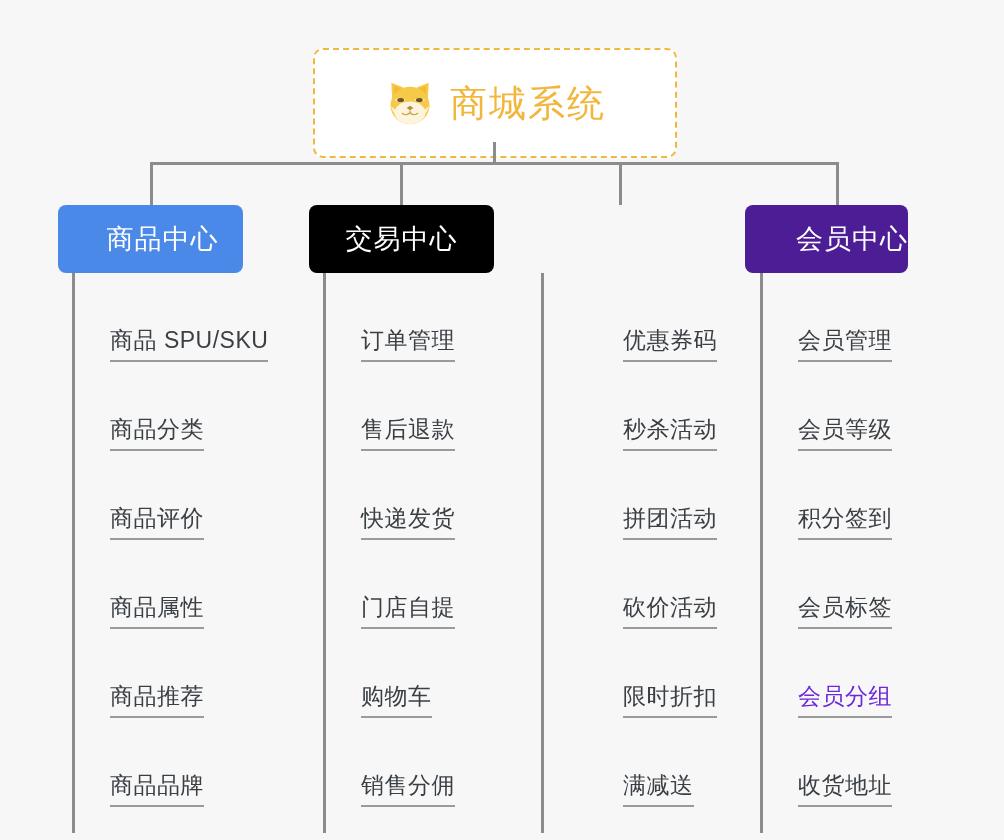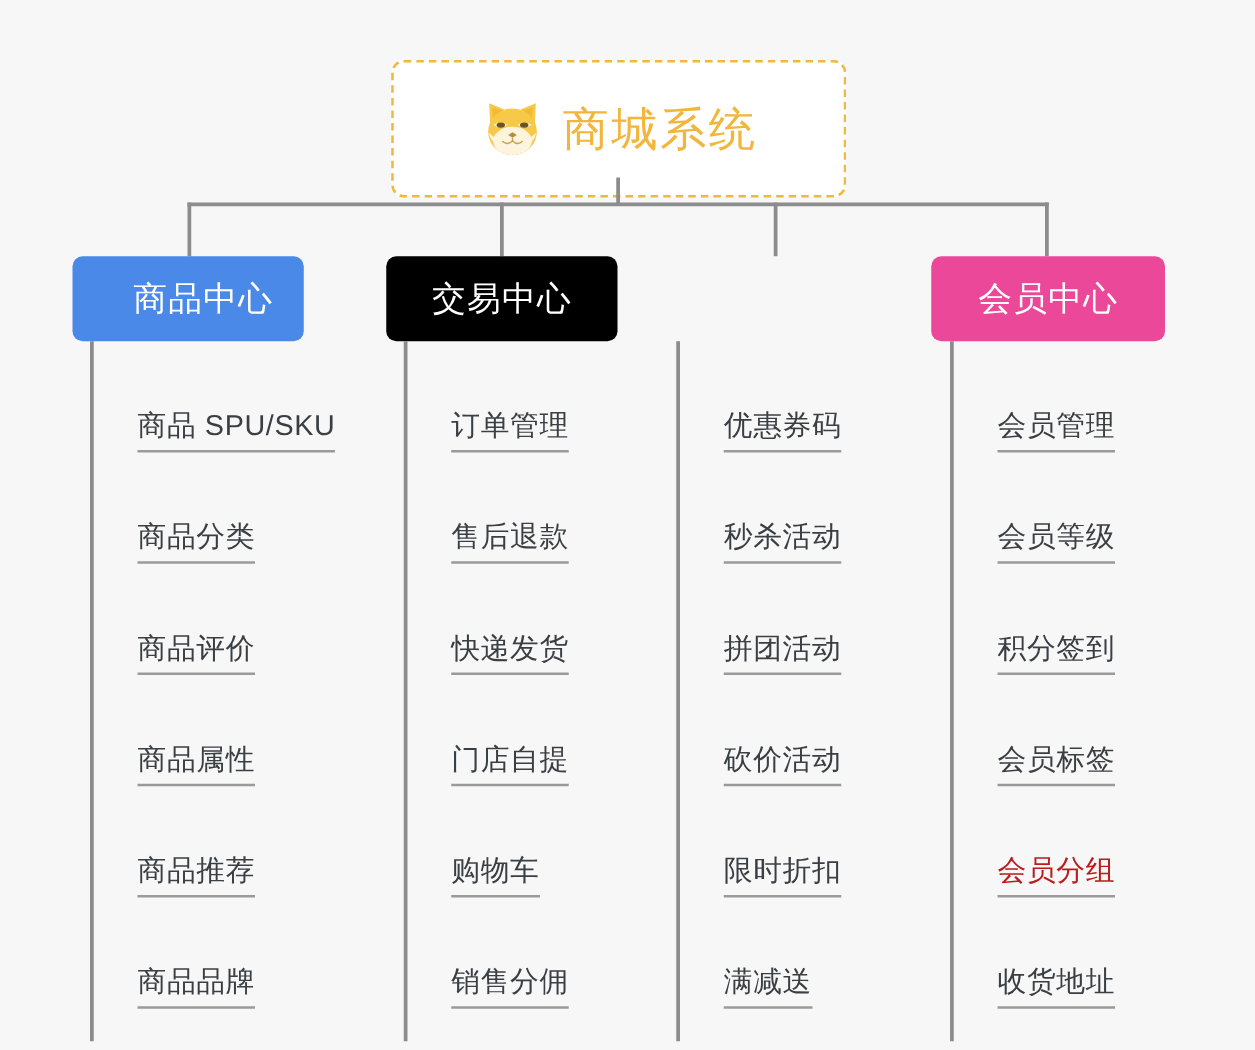--- a/index.html
+++ b/index.html
@@ -201,21 +201,21 @@
         <span class="leaf-text" style="color: rgb(58, 63, 68); border-bottom-color: rgb(154, 154, 154);">门店自提</span>
       </div>
     <div class="leaf-item">
         <span class="leaf-text" style="color: rgb(58, 63, 68); border-bottom-color: rgb(154, 154, 154);">购物车</span>
       </div>
     <div class="leaf-item">
         <span class="leaf-text" style="color: rgb(58, 63, 68); border-bottom-color: rgb(154, 154, 154);">销售分佣</span>
       </div>
   </div>
 
-  <div class="leaf-col" style="left:541px;">
+  <div class="leaf-col" style="left:541px;padding-left:44px;">
     <div class="leaf-spine" style="height: 560px; background: rgb(140, 140, 140);"></div>
     <div class="leaf-item">
         <span class="leaf-text" style="color: rgb(58, 63, 68); border-bottom-color: rgb(154, 154, 154);">优惠券码</span>
       </div>
     <div class="leaf-item">
         <span class="leaf-text" style="color: rgb(58, 63, 68); border-bottom-color: rgb(154, 154, 154);">秒杀活动</span>
       </div>
     <div class="leaf-item">
         <span class="leaf-text" style="color: rgb(58, 63, 68); border-bottom-color: rgb(154, 154, 154);">拼团活动</span>
       </div>
@@ -223,38 +223,38 @@
         <span class="leaf-text" style="color: rgb(58, 63, 68); border-bottom-color: rgb(154, 154, 154);">砍价活动</span>
       </div>
     <div class="leaf-item">
         <span class="leaf-text" style="color: rgb(58, 63, 68); border-bottom-color: rgb(154, 154, 154);">限时折扣</span>
       </div>
     <div class="leaf-item">
         <span class="leaf-text" style="color: rgb(58, 63, 68); border-bottom-color: rgb(154, 154, 154);">满减送</span>
       </div>
   </div>
 
-  <div class="cat-box" style="left: 745px; width: 187px; background: #ec4899;">
+  <div class="cat-box" style="left: 745px; width: 163px; background: #4c1d95; justify-content: flex-end;">
     <span>会员中心</span>
   </div>
   <div class="leaf-col" style="left:760px;">
     <div class="leaf-spine" style="height: 560px; background: rgb(140, 140, 140);"></div>
     <div class="leaf-item">
         <span class="leaf-text" style="color: rgb(58, 63, 68); border-bottom-color: rgb(154, 154, 154);">会员管理</span>
       </div>
     <div class="leaf-item">
         <span class="leaf-text" style="color: rgb(58, 63, 68); border-bottom-color: rgb(154, 154, 154);">会员等级</span>
       </div>
     <div class="leaf-item">
         <span class="leaf-text" style="color: rgb(58, 63, 68); border-bottom-color: rgb(154, 154, 154);">积分签到</span>
       </div>
     <div class="leaf-item">
         <span class="leaf-text" style="color: rgb(58, 63, 68); border-bottom-color: rgb(154, 154, 154);">会员标签</span>
       </div>
     <div class="leaf-item">
-        <span class="leaf-text" style="color: #b91c1c; border-bottom-color: rgb(154, 154, 154);">会员分组</span>
+        <span class="leaf-text" style="color: #6d28d9; border-bottom-color: rgb(154, 154, 154);">会员分组</span>
       </div>
     <div class="leaf-item">
         <span class="leaf-text" style="color: rgb(58, 63, 68); border-bottom-color: rgb(154, 154, 154);">收货地址</span>
       </div>
   </div>
 
 </div>
 
 </body></html>

